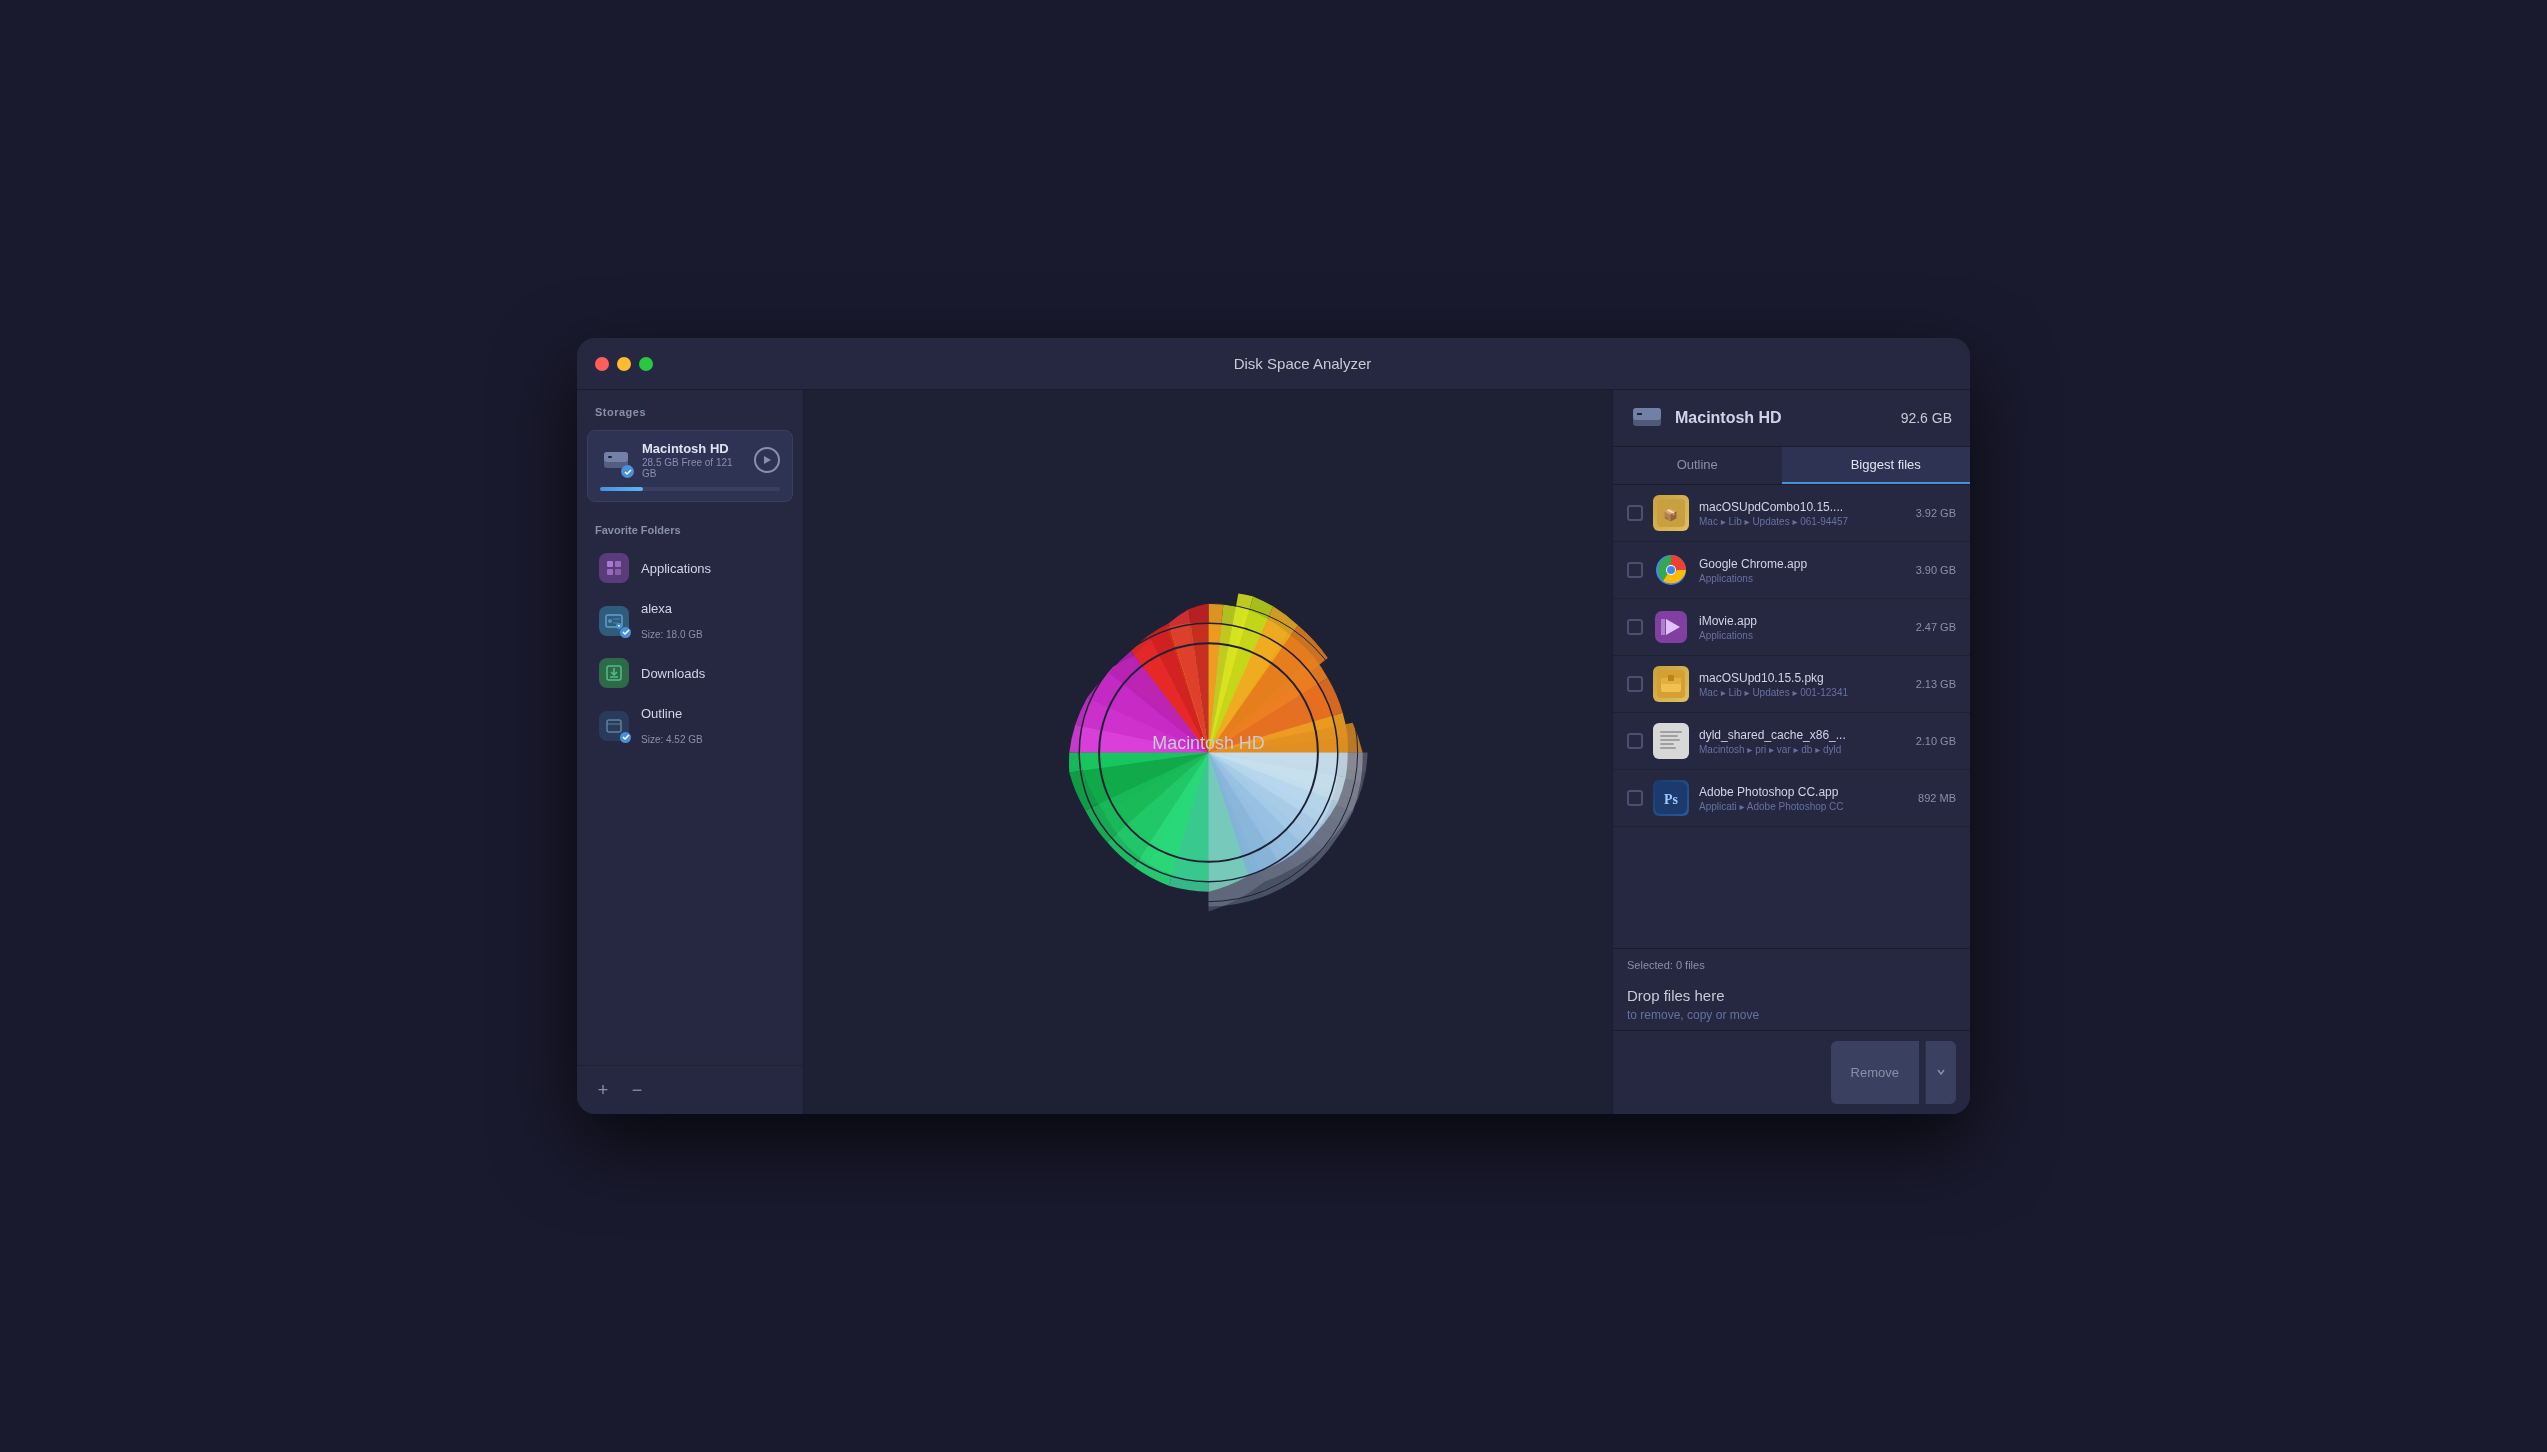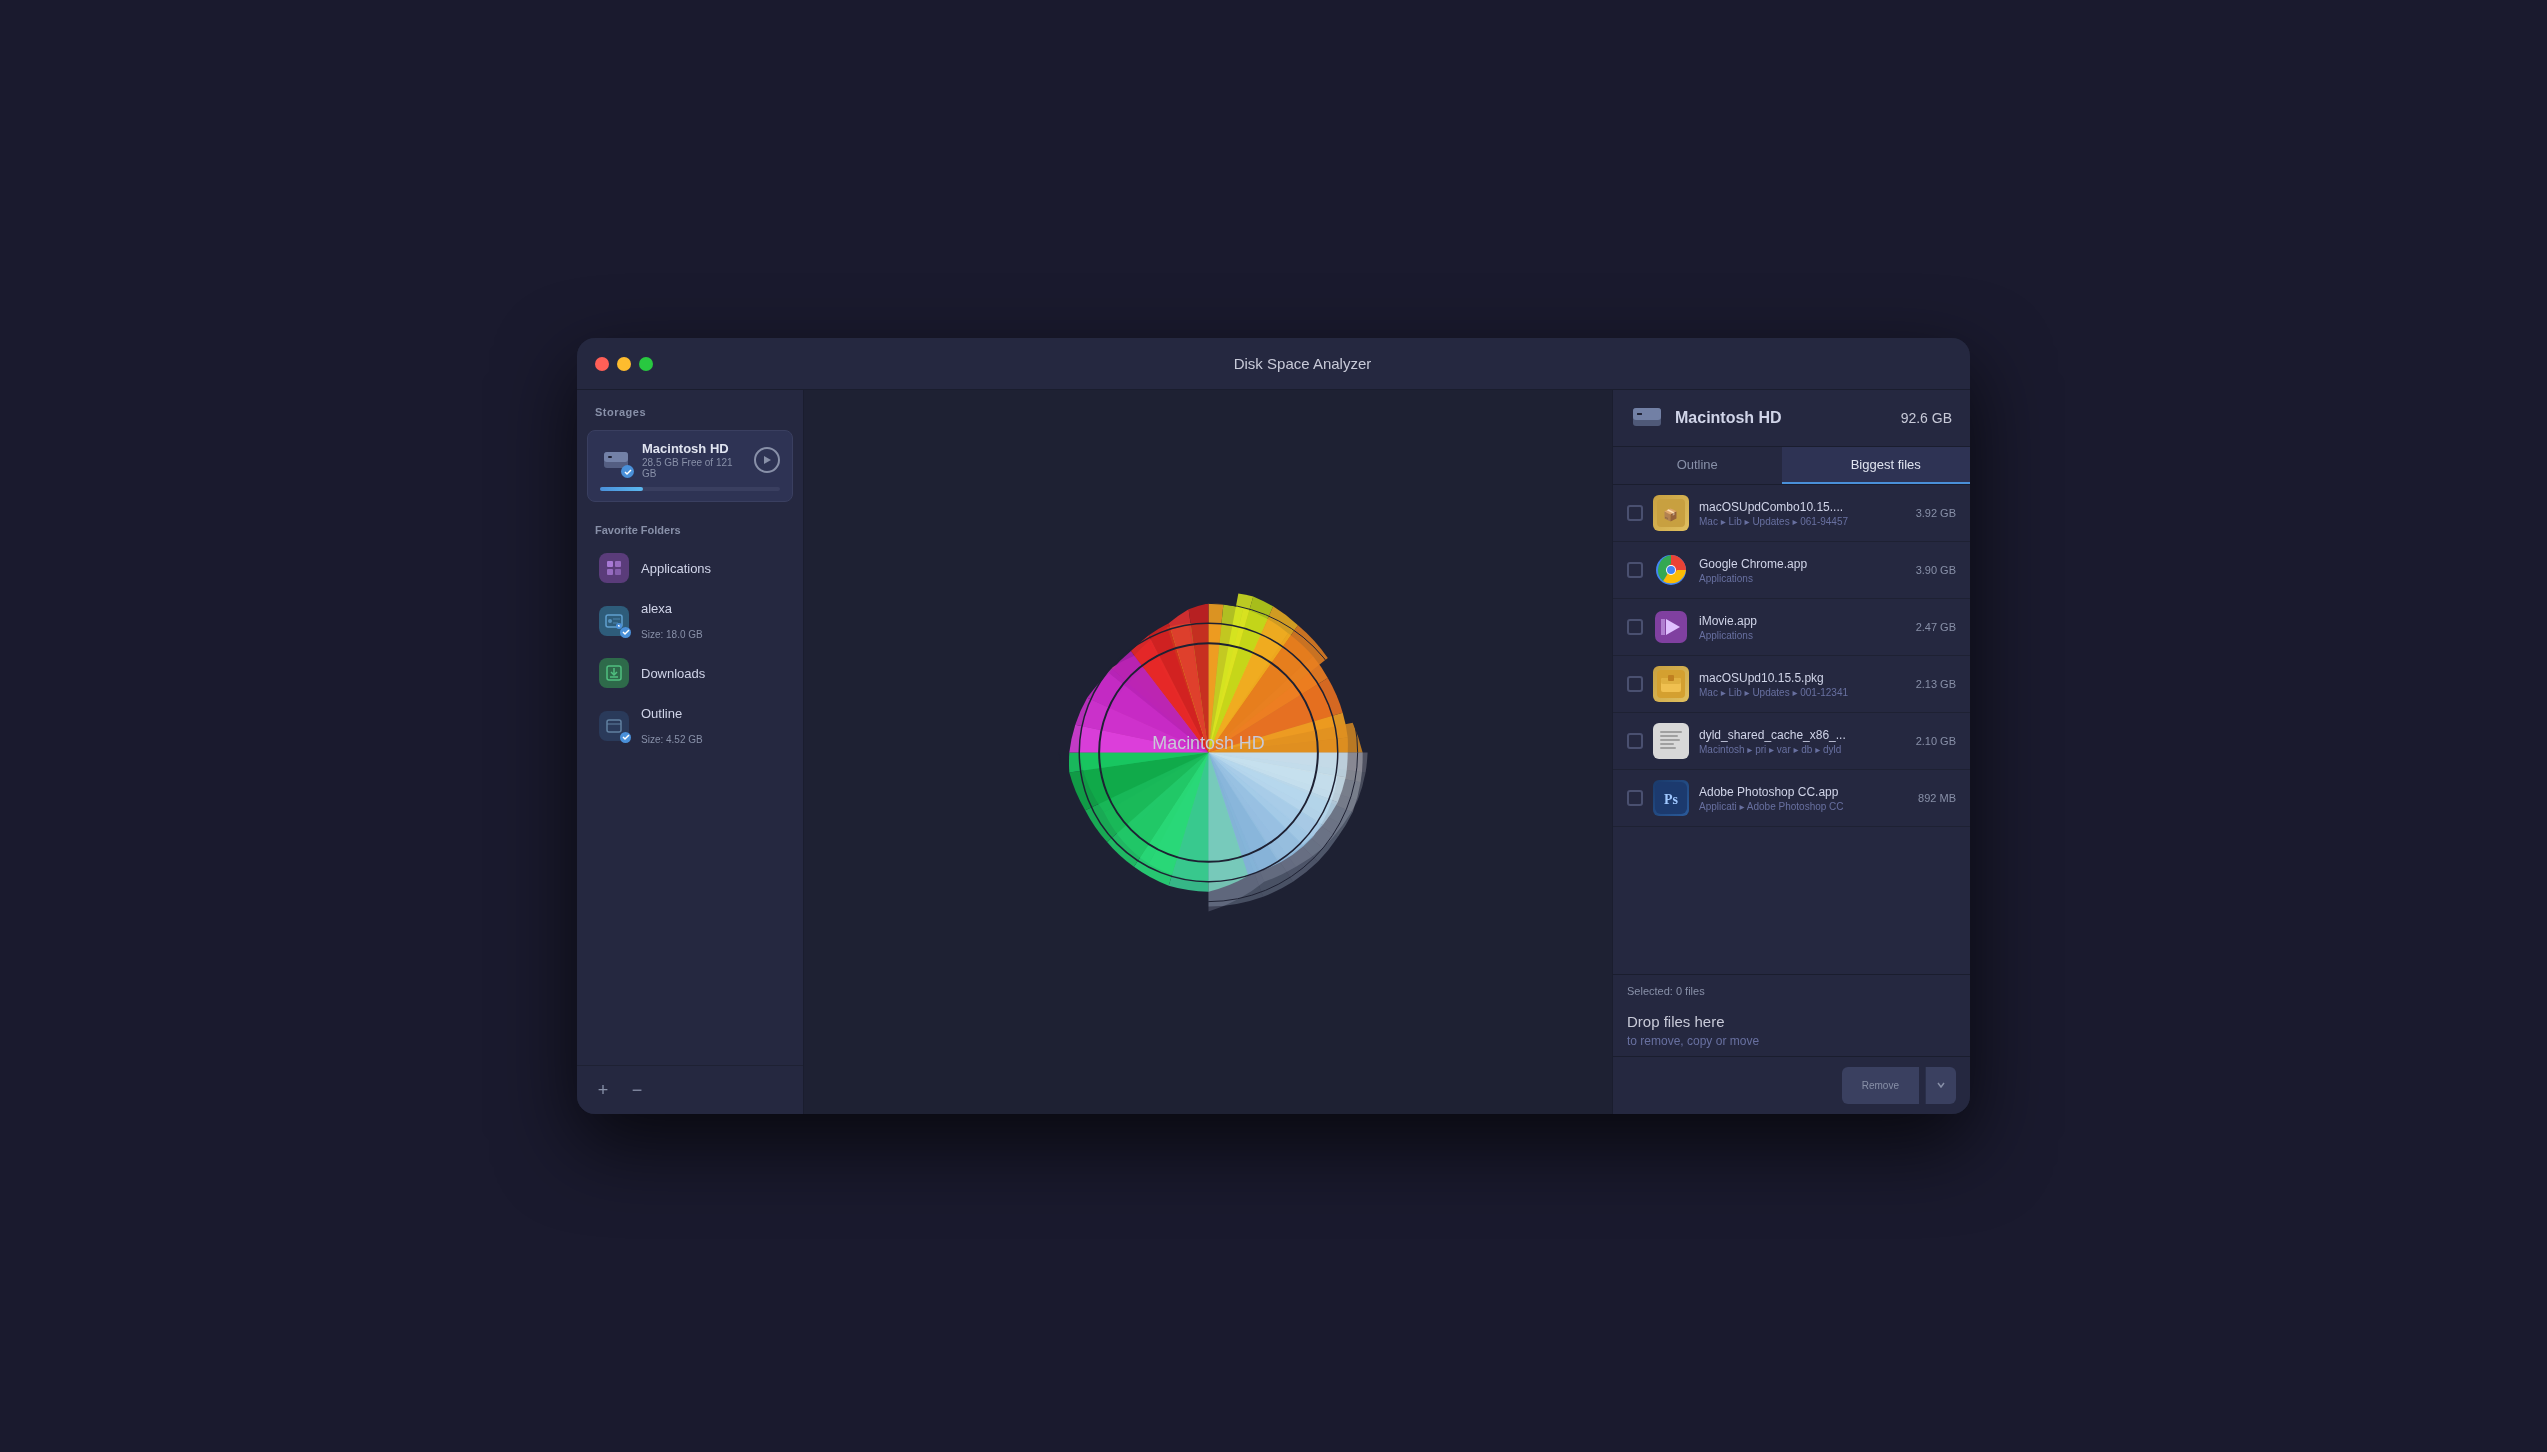--- a/index.html
+++ b/index.html
@@ -345,23 +345,23 @@
       padding: 10px 14px;
       display: flex;
       justify-content: flex-end;
       gap: 6px;
       border-top: 1px solid #1a1d2e;
     }
     .remove-button {
       background: #3a4060;
       color: #8890a8;
       border: none;
-      padding: 13px 20px;
+      padding: 24px 20px;
       border-radius: 6px 0 0 6px;
-      font-size: 10px;
+      font-size: 13px;
       cursor: pointer;
       text-align: right;
     }
     .remove-dropdown {
       background: #3a4060;
       color: #8890a8;
       border: none;
       border-left: 1px solid #2a2f4a;
       padding: 8px 10px;
       border-radius: 0 6px 6px 0;

